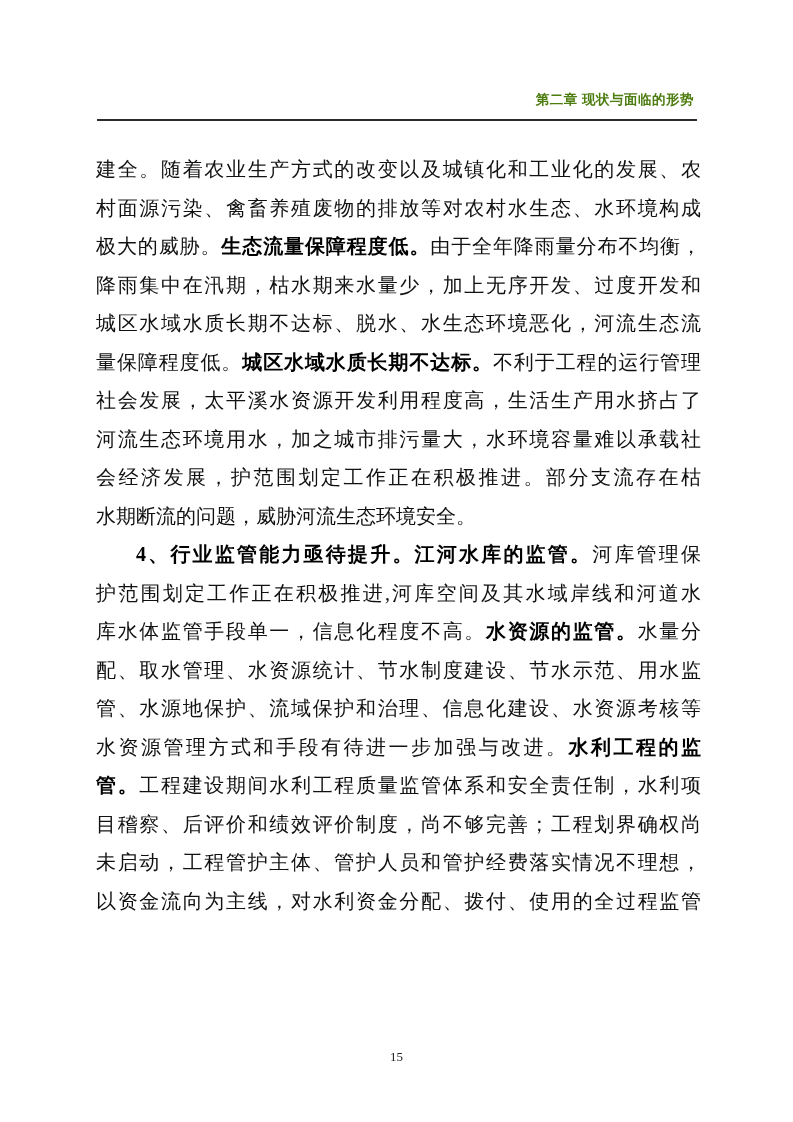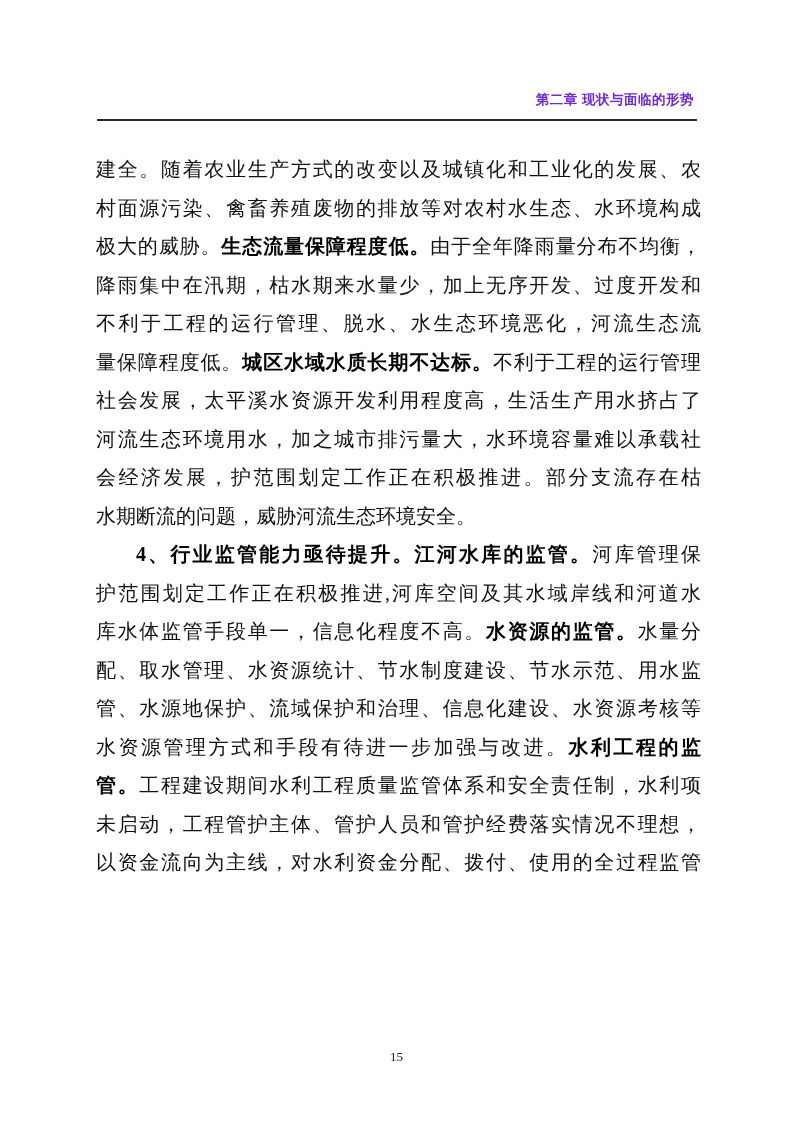--- a/index.html
+++ b/index.html
@@ -16,21 +16,21 @@
     overflow: hidden;
     font-family: "Liberation Serif", "DejaVu Serif", serif;
   }
   .chapter-heading {
     position: absolute;
     top: 91px;
     right: 99px;
     font-family: "Liberation Sans", "DejaVu Sans", sans-serif;
     font-size: 13.5px;
     font-weight: bold;
-    color: #6d28d9;
+    color: #4d7c0f;
     letter-spacing: 0.5px;
   }
   .header-rule {
     position: absolute;
     top: 119px;
     left: 97px;
     width: 600px;
     height: 0;
     border-top: 2px solid #2b2b2b;
   }
@@ -78,32 +78,33 @@
 
   <div class="chapter-heading">第二章 现状与面临的形势</div>
 
   <div class="header-rule"></div>
 
   <div class="content">
       <div class="line"><span>建全。随着农业生产方式的改变以及城镇化和工业化的发展、农</span></div>
       <div class="line"><span>村面源污染、禽畜养殖废物的排放等对农村水生态、水环境构成</span></div>
       <div class="line"><span>极大的威胁。</span><span class="b">生态流量保障程度低。</span><span>由于全年降雨量分布不均衡，</span></div>
       <div class="line"><span>降雨集中在汛期，枯水期来水量少，加上无序开发、过度开发和</span></div>
-      <div class="line"><span>不利于工程的运行管理、脱水、水生态环境恶化，河流生态流</span></div>
+      <div class="line"><span>城区水域水质长期不达标、脱水、水生态环境恶化，河流生态流</span></div>
       <div class="line"><span>量保障程度低。</span><span class="b">城区水域水质长期不达标。</span><span>不利于工程的运行管理</span></div>
       <div class="line"><span>社会发展，太平溪水资源开发利用程度高，生活生产用水挤占了</span></div>
       <div class="line"><span>河流生态环境用水，加之城市排污量大，水环境容量难以承载社</span></div>
       <div class="line"><span>会经济发展，护范围划定工作正在积极推进。部分支流存在枯</span></div>
       <div class="line para-end"><span>水期断流的问题，威胁河流生态环境安全。</span></div>
       <div class="line indent"><span class="b">4、行业监管能力亟待提升。江河水库的监管。</span><span>河库管理保</span></div>
       <div class="line"><span>护范围划定工作正在积极推进,河库空间及其水域岸线和河道水</span></div>
       <div class="line"><span>库水体监管手段单一，信息化程度不高。</span><span class="b">水资源的监管。</span><span>水量分</span></div>
       <div class="line"><span>配、取水管理、水资源统计、节水制度建设、节水示范、用水监</span></div>
       <div class="line"><span>管、水源地保护、流域保护和治理、信息化建设、水资源考核等</span></div>
       <div class="line"><span>水资源管理方式和手段有待进一步加强与改进。</span><span class="b">水利工程的监</span></div>
       <div class="line"><span class="b">管。</span><span>工程建设期间水利工程质量监管体系和安全责任制，水利项</span></div>
+      <div class="line"><span>目稽察、后评价和绩效评价制度，尚不够完善；工程划界确权尚</span></div>
       <div class="line"><span>未启动，工程管护主体、管护人员和管护经费落实情况不理想，</span></div>
       <div class="line"><span>以资金流向为主线，对水利资金分配、拨付、使用的全过程监管</span></div>
     </div>
 
   <div class="page-number">15</div>
 
 </div>
 
 </body></html>

